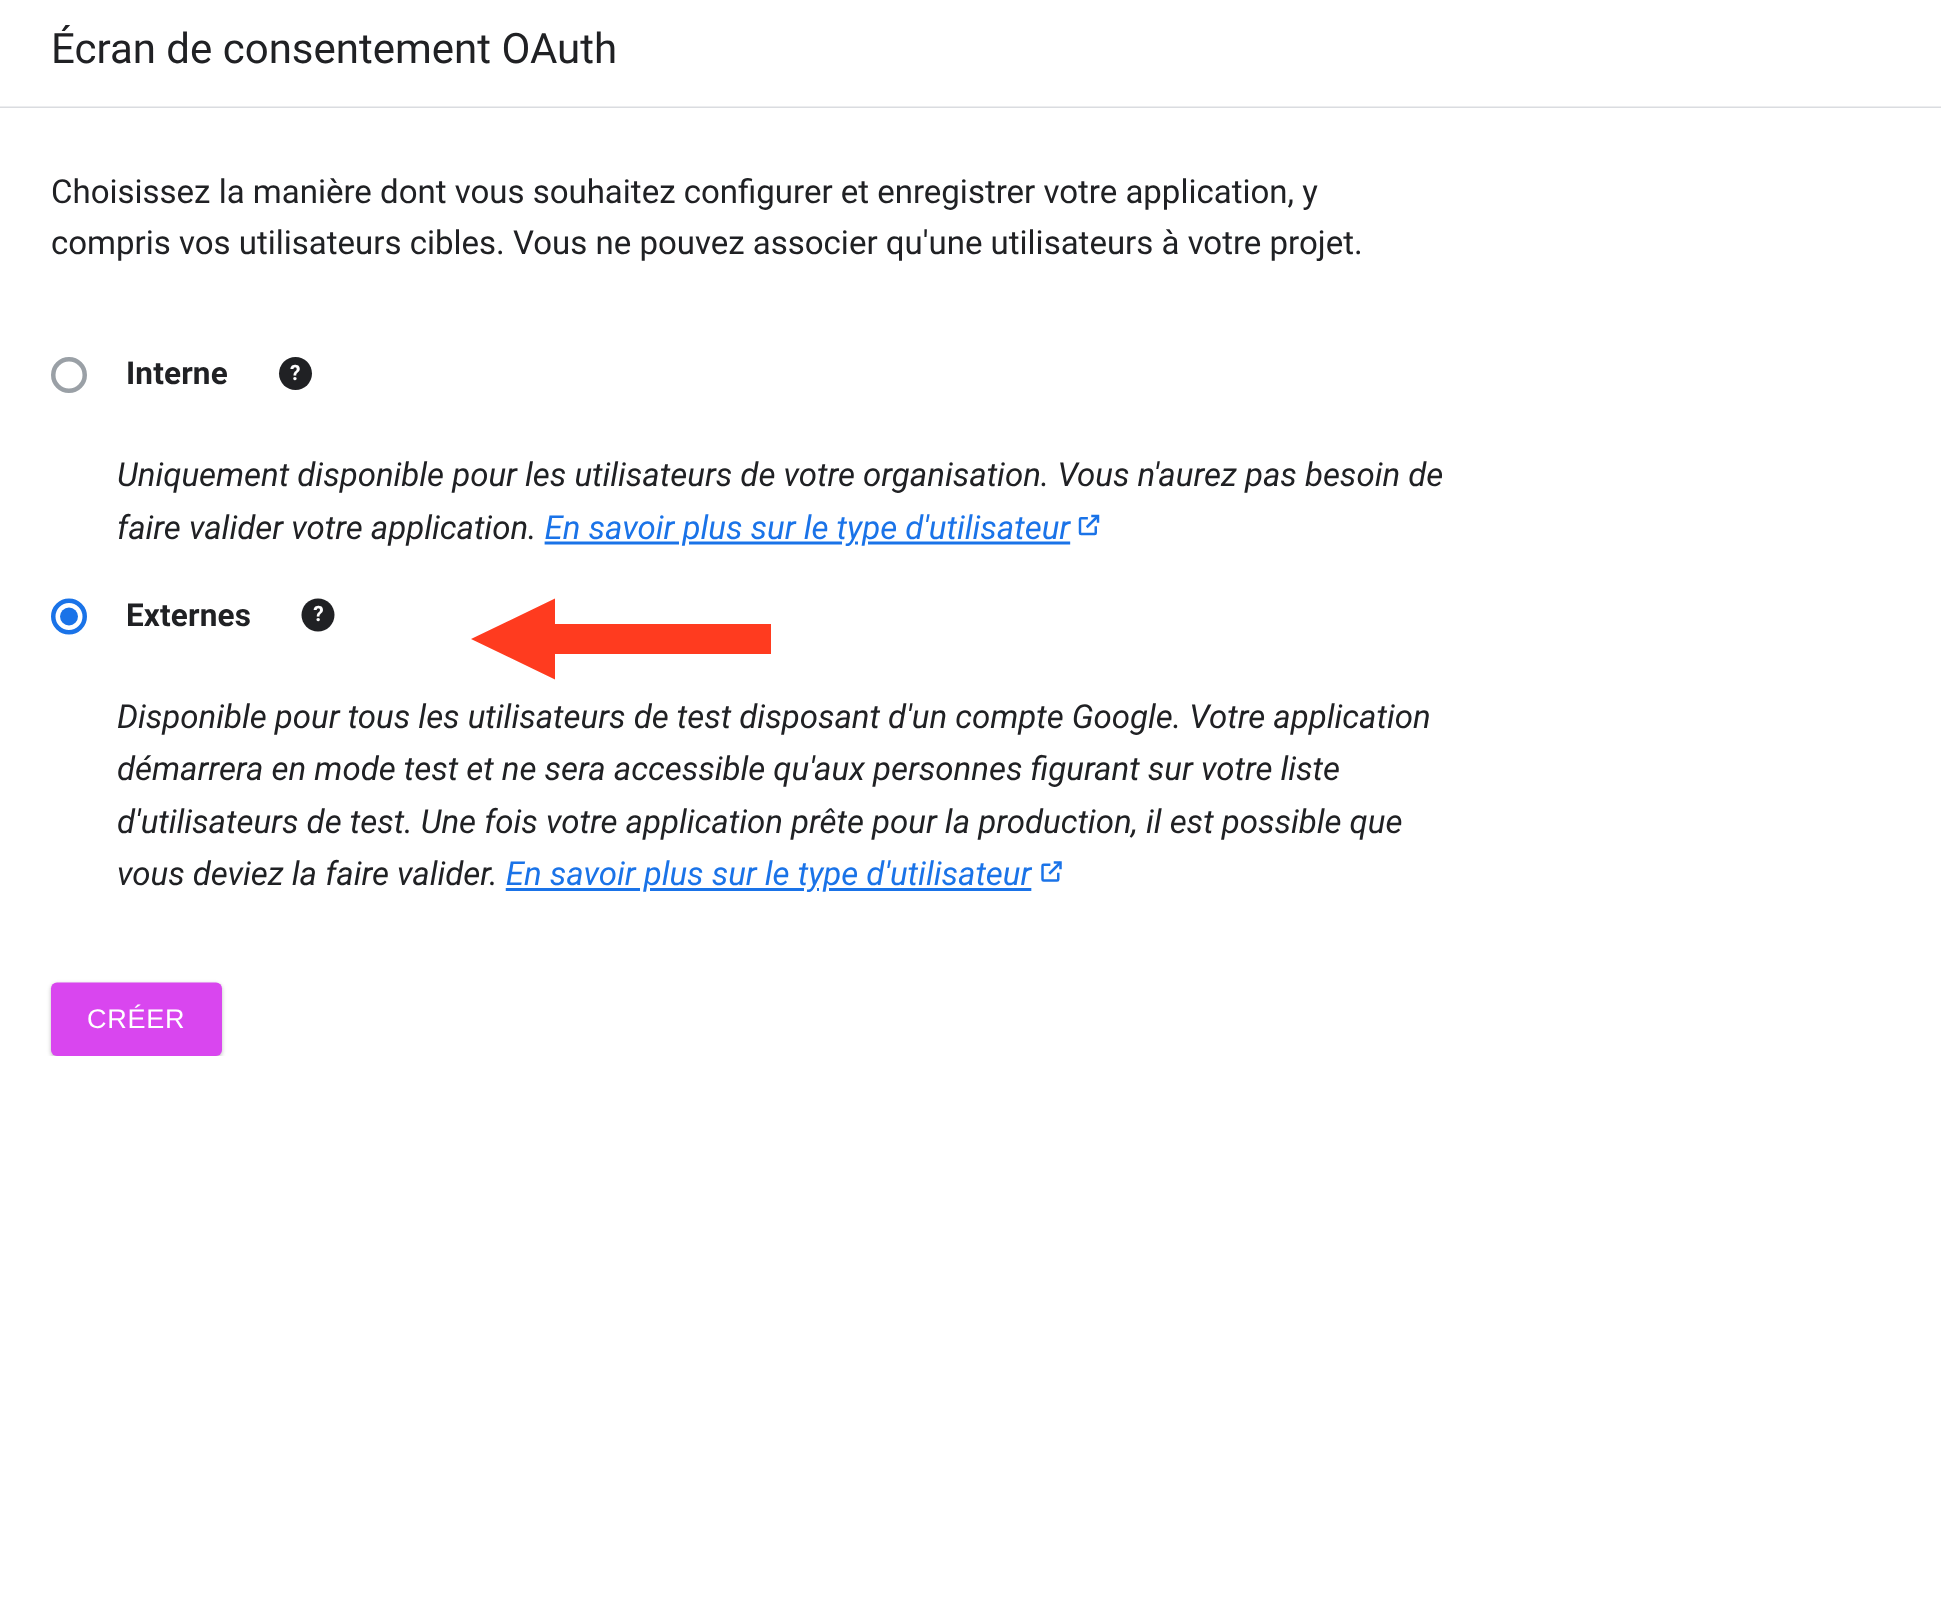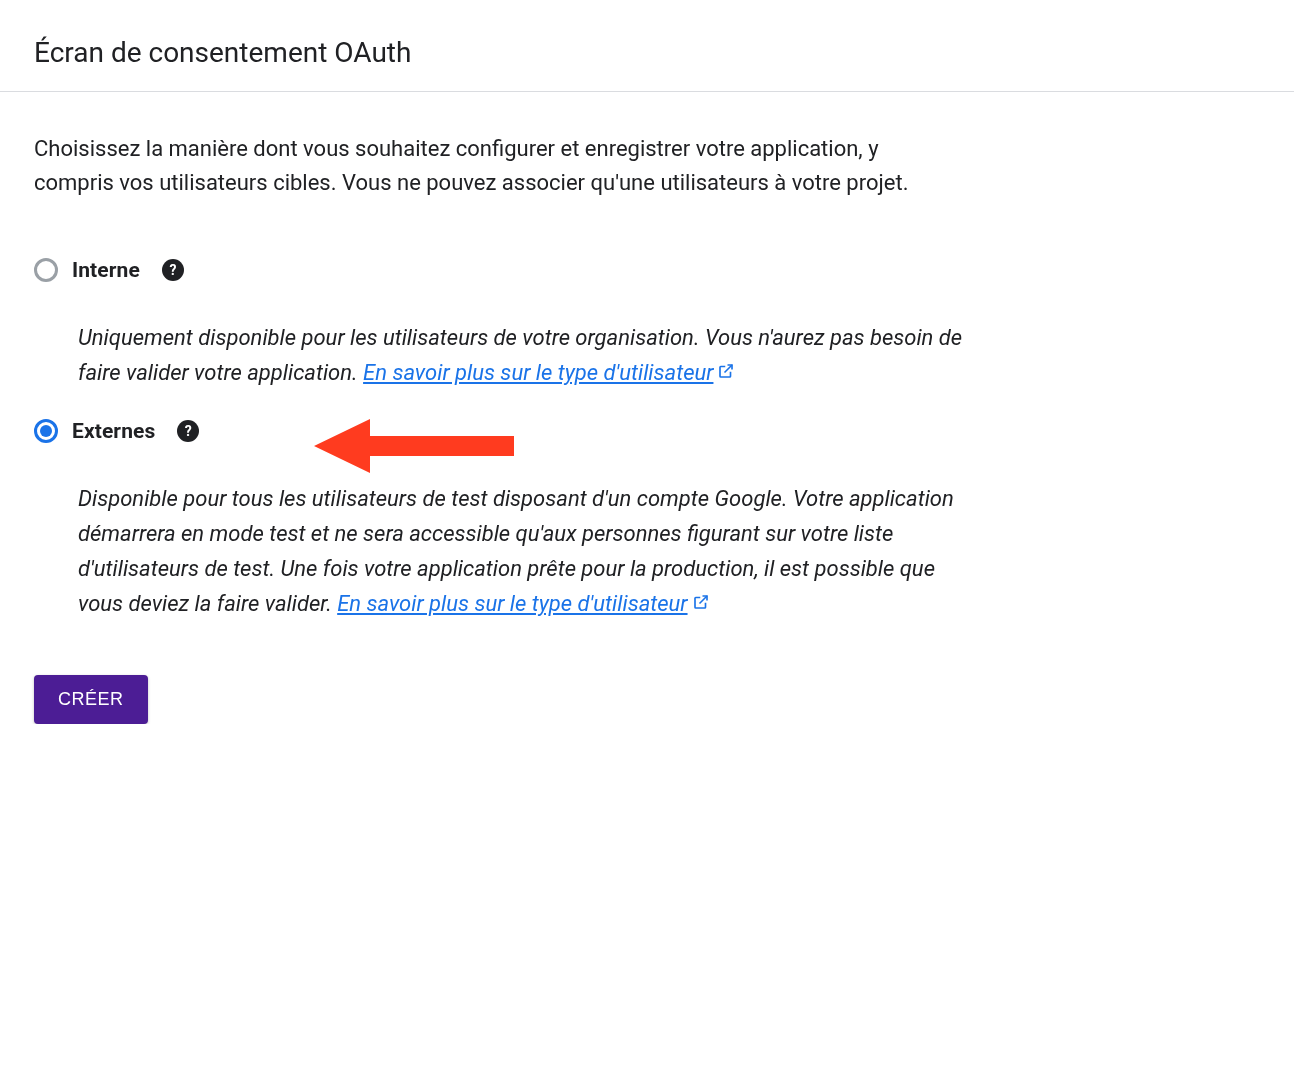--- a/index.html
+++ b/index.html
@@ -10,21 +10,21 @@
     body {
       font-family: Roboto, "Helvetica Neue", Arial, sans-serif;
       color: #202124;
       background: #fff;
       width: 1294px;
     }
     .page-title {
       font-size: 28px;
       font-weight: 400;
       color: #202124;
-      padding: 36px 34px 22px 34px;
+      padding: 16px 34px 22px 34px;
     }
     .divider {
       border: none;
       border-top: 1px solid #dadce0;
       width: 100%;
     }
     .content {
       padding: 40px 34px 0 34px;
       max-width: 1000px;
     }
@@ -40,22 +40,22 @@
       font-weight: 400;
       color: #202124;
       margin-bottom: 28px;
     }
     .radio-option {
       margin-bottom: 28px;
       position: relative;
     }
     .radio-row {
       display: flex;
-      align-items: center;
-      gap: 14px;
+      align-items: flex-start;
+      gap: 26px;
     }
     .radio-circle {
       width: 24px;
       height: 24px;
       border-radius: 50%;
       border: 3px solid #9aa0a6;
       flex: none;
       position: relative;
       cursor: pointer;
     }
@@ -118,21 +118,21 @@
     .arrow-annotation {
       position: absolute;
       left: 280px;
       top: -8px;
       pointer-events: none;
     }
     .create-btn-wrap {
       margin-top: 54px;
     }
     .create-btn {
-      background: #4c1d95;
+      background: #d946ef;
       color: #fff;
       font-size: 18px;
       font-weight: 500;
       letter-spacing: 0.5px;
       border: none;
       border-radius: 4px;
       padding: 14px 24px;
       cursor: pointer;
       box-shadow: 0 1px 3px rgba(0,0,0,0.25);
       text-transform: uppercase;

